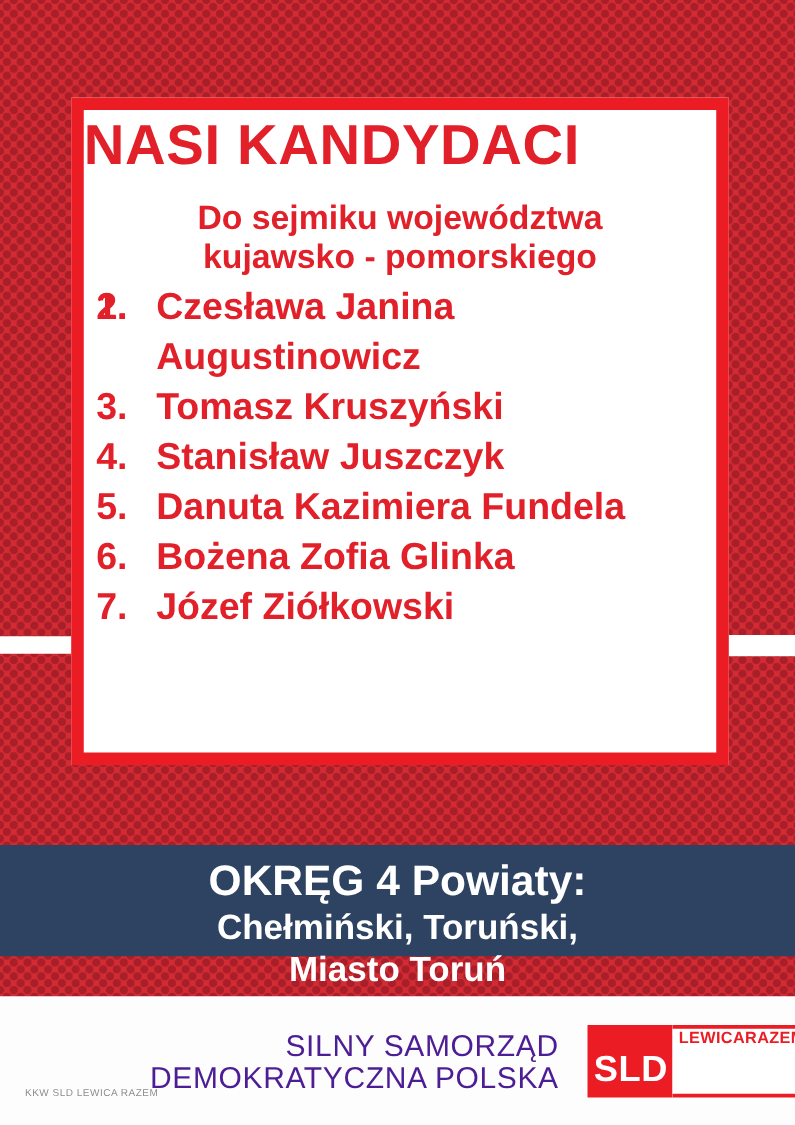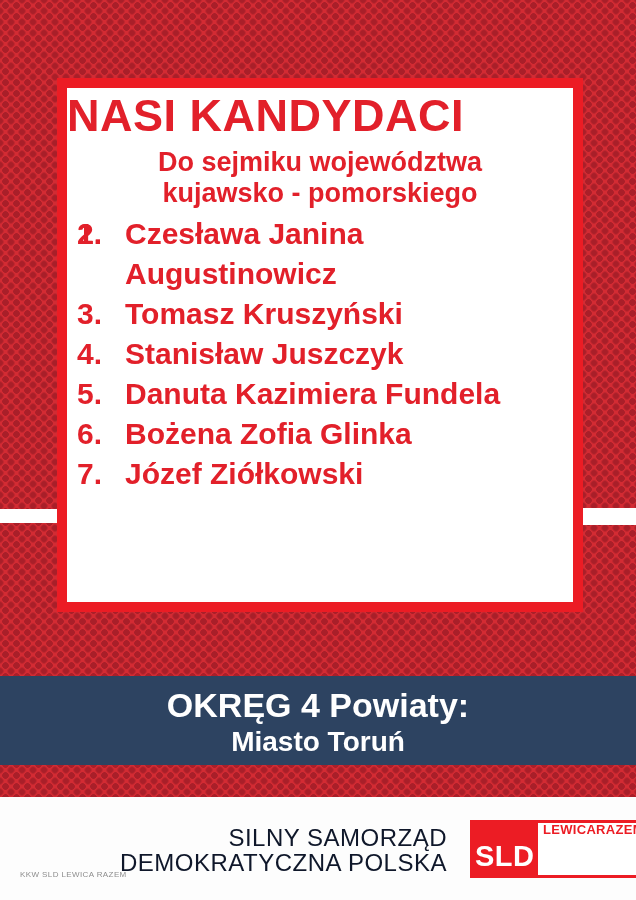--- a/index.html
+++ b/index.html
@@ -31,21 +31,21 @@
     text-align:left;
     font-size:45px;line-height:1.05;
     font-weight:bold;letter-spacing:0.5px;
     color:#e2202a;
   }
   .subtitle{
     text-align:center;
     font-size:27px;line-height:1.15;
     font-weight:bold;color:#e2202a;
   }
-  .subtitle.first{margin-top:8px;}
+  .subtitle.first{margin-top:20px;}
   ol.candidates{
     list-style:none;
     margin:5px 0 0 0;
     padding:0 0 0 10px;
   }
   ol.candidates li{
     position:relative;
     padding-left:48px;
     max-width:390px;
     font-size:30px;line-height:40px;
@@ -68,21 +68,21 @@
   }
   .committee{
     position:absolute;left:20px;top:73px;
     font-size:8px;letter-spacing:0.4px;
     color:#8d8d8d;
   }
   .slogan{
     position:absolute;right:189px;top:28px;
     text-align:right;
     font-size:24px;line-height:25px;
-    color:#0f172a;letter-spacing:0.5px;
+    color:#4c1d95;letter-spacing:0.5px;
   }
   .logo{
     position:absolute;left:470px;top:23px;
     width:132px;height:58px;
     display:flex;
   }
   .logo-red{
     width:68px;box-sizing:border-box;
     background:#ec1c24;color:#ffffff;
     font-weight:bold;font-size:29px;
@@ -117,20 +117,21 @@
         <li><span class="num">3.</span><span>Tomasz Kruszyński</span></li>
         <li><span class="num">4.</span><span>Stanisław Juszczyk</span></li>
         <li><span class="num">5.</span><span>Danuta Kazimiera Fundela</span></li>
         <li><span class="num">6.</span><span>Bożena Zofia Glinka</span></li>
         <li><span class="num">7.</span><span>Józef Ziółkowski</span></li>
       </ol>
   </div>
 
   <div class="district-band">
     <div class="district-heading">OKRĘG 4 Powiaty:</div>
+    <div class="district-line">Chełmiński, Toruński,</div>
     <div class="district-line">Miasto Toruń</div>
   </div>
 
   <div class="footer">
     <div class="committee">KKW SLD LEWICA RAZEM</div>
     <div class="slogan">
       <div>SILNY SAMORZĄD</div>
       <div>DEMOKRATYCZNA POLSKA</div>
     </div>
     <div class="logo">

